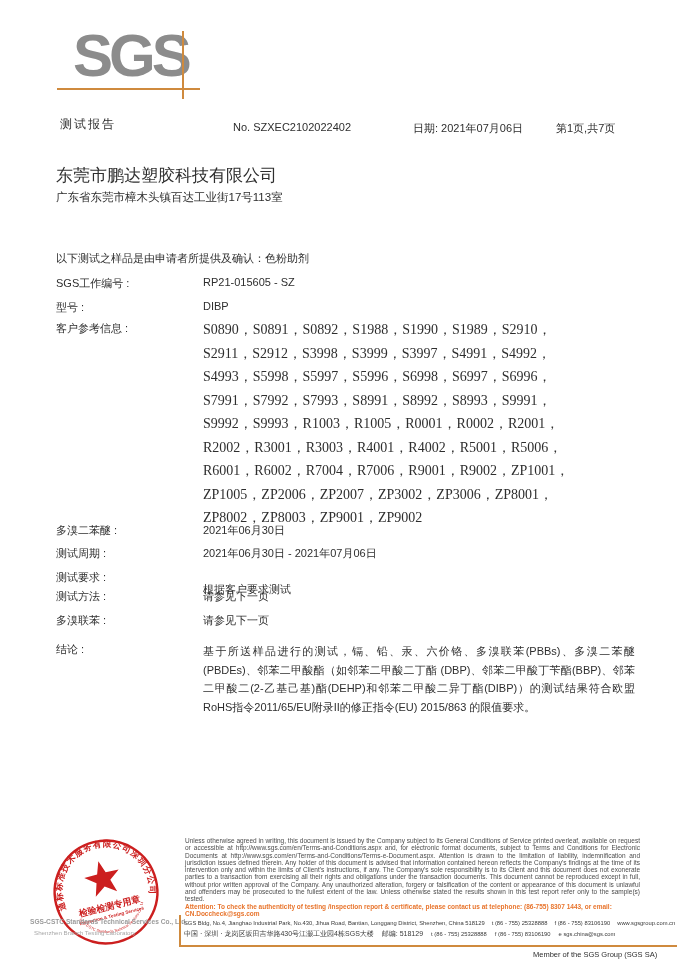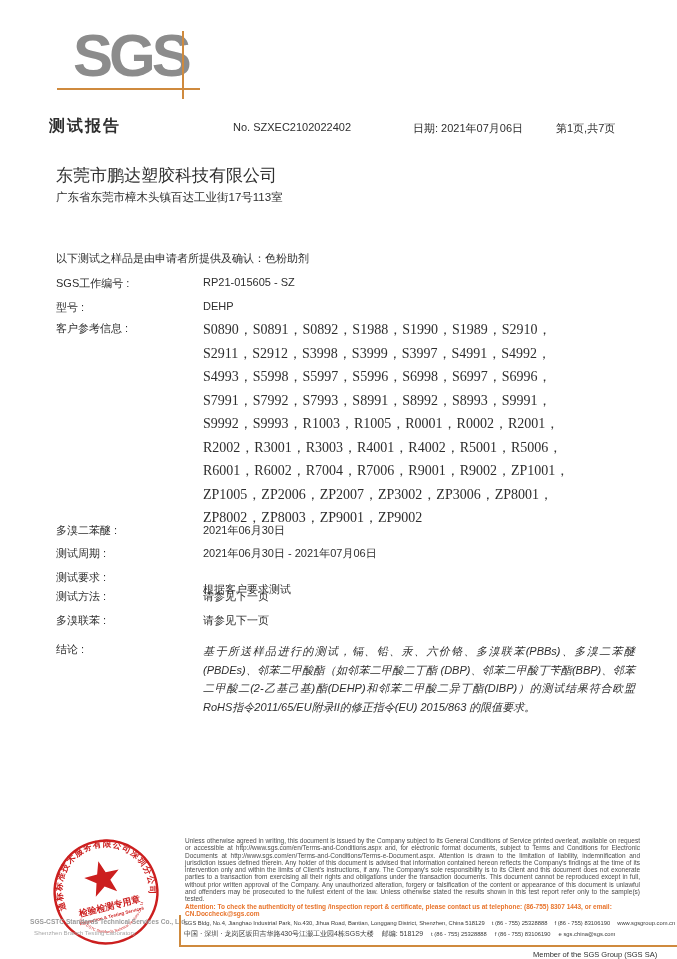--- a/index.html
+++ b/index.html
@@ -12,35 +12,35 @@
 
   
   .logo-text{
     left:73px;top:26px;font-size:60px;font-weight:bold;color:#8c8c8c;
     letter-spacing:-4px;line-height:60px;
   }
   .logo-hline{left:57px;top:88px;width:143px;height:2px;background:#cf8a3e;}
   .logo-vline{left:182px;top:31px;width:2px;height:68px;background:#cf8a3e;}
 
   
-  .report-title{left:49px;top:116px;font-size:16px;font-weight:bold;letter-spacing:2px;}
+  .report-title{left:60px;top:116px;font-size:12px;font-weight:normal;letter-spacing:2px;}
   .report-no{left:233px;top:121px;font-size:11px;}
   .report-date{left:413px;top:121px;font-size:11px;}
   .report-page{left:556px;top:121px;font-size:11px;}
 
   
   .applicant-name{left:56px;top:164px;font-size:17px;}
   .applicant-addr{left:56px;top:190px;font-size:11.5px;}
 
   
   .intro{left:56px;top:251px;font-size:11px;}
   .flabel{left:56px;font-size:11px;}
   .fvalue{left:203px;font-size:11px;}
   .ref-lines{left:203px;top:318px;font-size:14px;line-height:23.5px;width:440px;font-family:Liberation Serif, serif;}
-  .conclusion-val{left:203px;top:642px;width:432px;font-size:11px;line-height:18.5px;text-align:justify;font-style:italic;}
+  .conclusion-val{left:203px;top:642px;width:432px;font-size:11px;line-height:18.5px;text-align:justify;}
 
   
   .stamp-wrap{left:50px;top:836px;width:112px;height:112px;transform:rotate(-14deg);}
   .company-l1{left:30px;top:918px;font-size:6.6px;font-weight:bold;color:#9b9b9b;white-space:nowrap;}
   .company-l2{left:34px;top:929px;font-size:6.2px;color:#a8a8a8;white-space:nowrap;}
 
   .legal{left:185px;top:837px;width:455px;font-size:6.5px;line-height:7.3px;
          color:#4c4c4c;text-align:justify;}
   .attention{left:185px;top:903px;width:455px;font-size:6.5px;line-height:7.3px;
          font-weight:bold;color:#e8742c;}
@@ -67,21 +67,21 @@
 
   <div class="abs applicant-name">东莞市鹏达塑胶科技有限公司</div>
   <div class="abs applicant-addr">广东省东莞市樟木头镇百达工业街17号113室</div>
 
   <div class="abs intro">以下测试之样品是由申请者所提供及确认：色粉助剂</div>
 
   <div class="abs flabel" style="top:276px">SGS工作编号 :</div>
   <div class="abs fvalue" style="top:276px">RP21-015605 - SZ</div>
 
   <div class="abs flabel" style="top:300px">型号 :</div>
-  <div class="abs fvalue" style="top:300px">DEHP</div>
+  <div class="abs fvalue" style="top:300px">DIBP</div>
 
   <div class="abs flabel" style="top:321px">客户参考信息 :</div>
   <div class="abs ref-lines">
     <div>S0890，S0891，S0892，S1988，S1990，S1989，S2910，</div>
     <div>S2911，S2912，S3998，S3999，S3997，S4991，S4992，</div>
     <div>S4993，S5998，S5997，S5996，S6998，S6997，S6996，</div>
     <div>S7991，S7992，S7993，S8991，S8992，S8993，S9991，</div>
     <div>S9992，S9993，R1003，R1005，R0001，R0002，R2001，</div>
     <div>R2002，R3001，R3003，R4001，R4002，R5001，R5006，</div>
     <div>R6001，R6002，R7004，R7006，R9001，R9002，ZP1001，</div>

